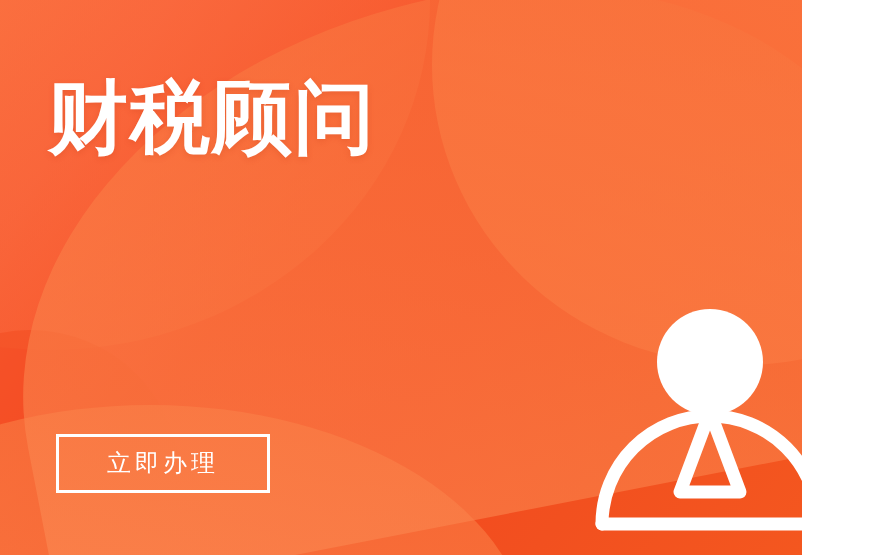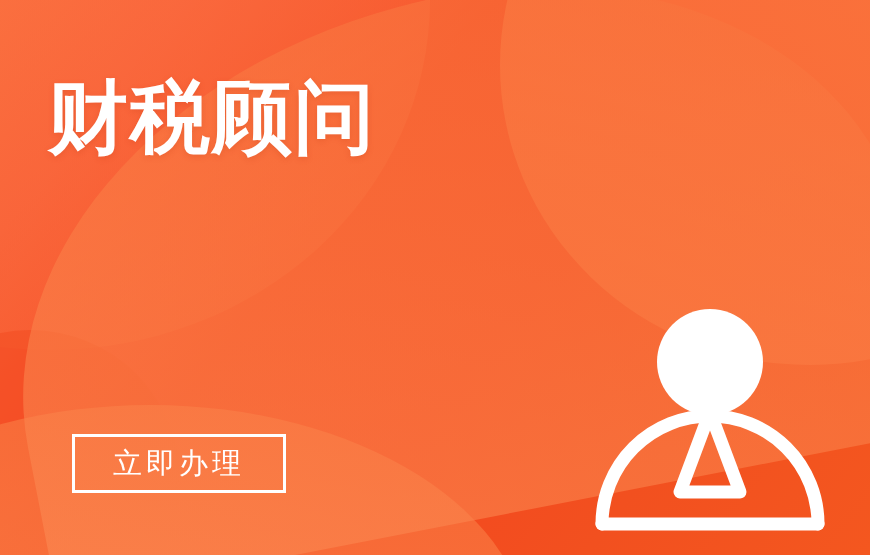--- a/index.html
+++ b/index.html
@@ -3,21 +3,21 @@
 <meta charset="utf-8">
 <style>
   * { margin:0; padding:0; box-sizing:border-box; }
   html,body{
     width:870px; height:555px;
     overflow:hidden;
     font-family:"DejaVu Sans","Liberation Sans",sans-serif;
   }
   #banner{
     position:relative;
-    width:870px; height:555px;
+    width:802px; height:555px;
     overflow:hidden;
     background:linear-gradient(128deg,#fa6a3a 0%, #f9603a 14%, #f54a22 38%, #f4481f 58%, #f2501f 78%, #f4571f 100%);
   }
   
   .blob{ position:absolute; border-radius:50%; pointer-events:none; }
   #blob-topleft{
     left:-330px; top:-350px;
     width:760px; height:700px;
     background:linear-gradient(150deg,#fd8a55 0%, #fb7444 45%, #f75a2c 100%);
     opacity:.55;
@@ -63,26 +63,26 @@
   #subtitle{
     position:absolute; left:50px; top:222px;
     color:#ffffff;
     font-size:44px;
     font-weight:400;
     letter-spacing:1px;
     line-height:1.1;
     white-space:nowrap;
   }
   #cta-button{
-    position:absolute; left:72px; top:434px;
+    position:absolute; left:56px; top:434px;
     width:214px; height:59px;
     border:3px solid #ffffff;
     background:transparent;
     color:#ffffff;
-    font-size:29px;
+    font-size:24px;
     letter-spacing:4px;
     line-height:53px;
     text-align:center;
     cursor:pointer;
     white-space:nowrap;
   }
   
   #person-icon{
     position:absolute; left:588px; top:296px;
     width:250px; height:245px;

